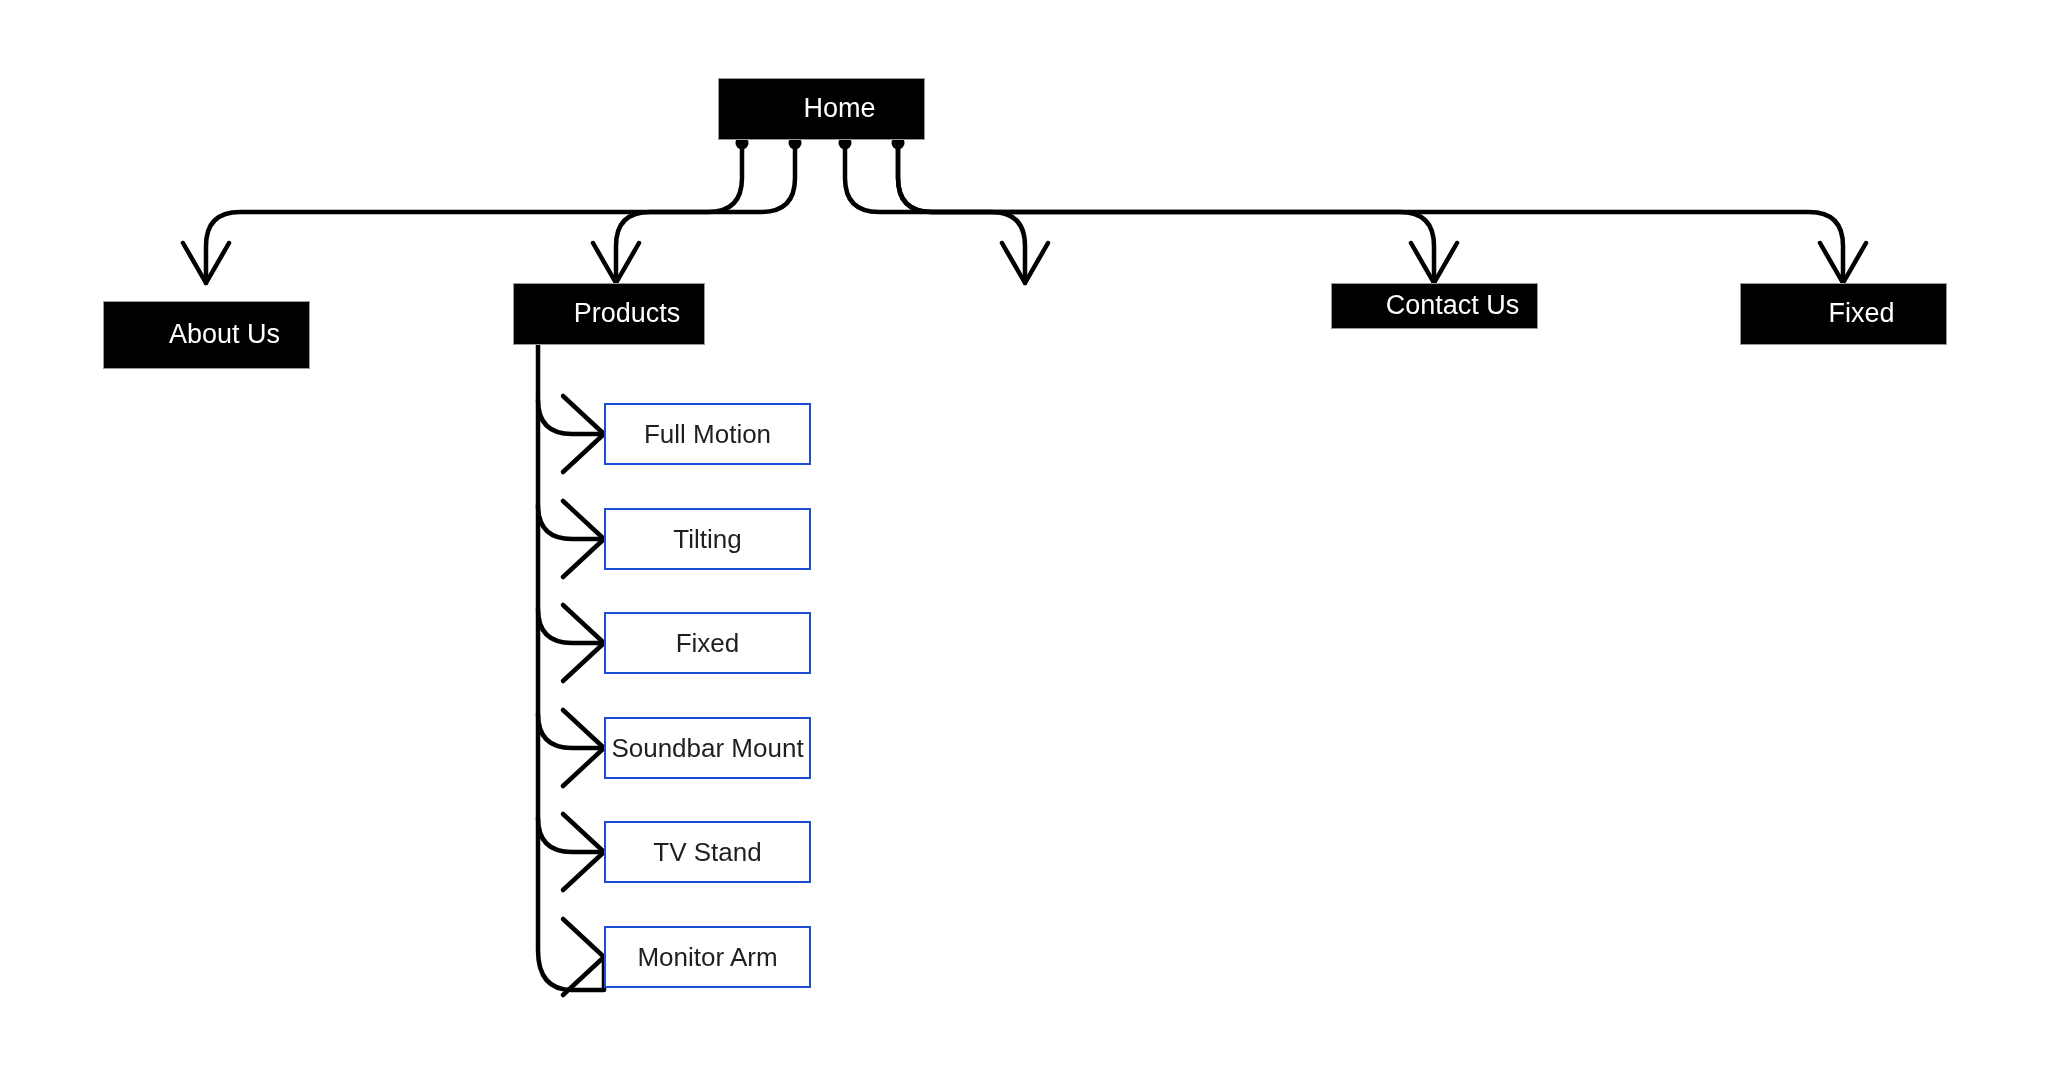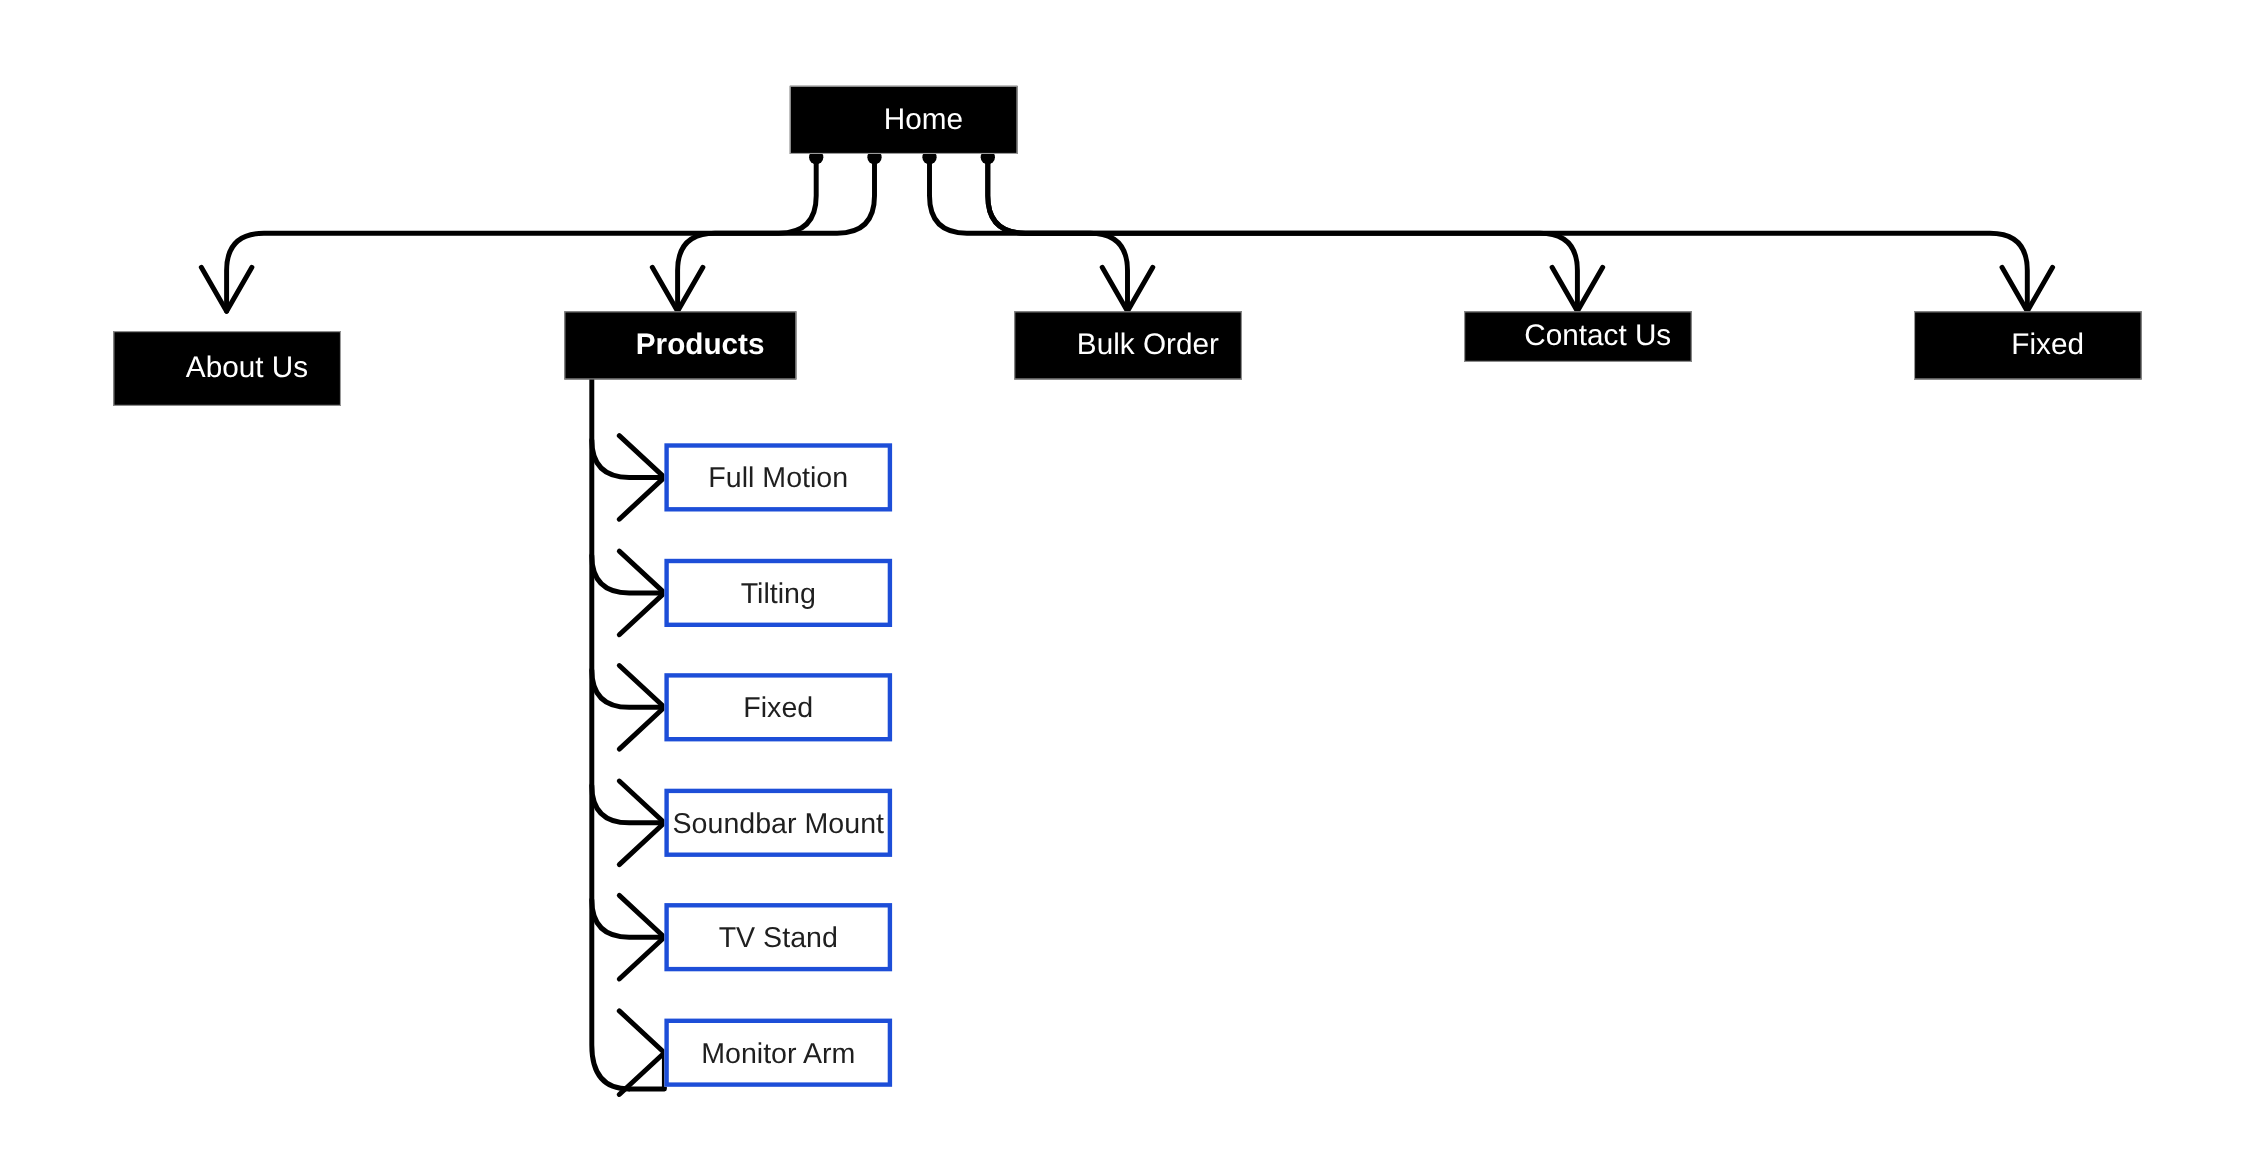--- a/index.html
+++ b/index.html
@@ -38,21 +38,21 @@
   .node.level1, .node.level2 {
     background: #000000;
     color: #ffffff;
     border: 1px solid #9a9a9a;
     font-size: 27px;
     padding-left: 36px;
   }
   .node.level3 {
     background: #ffffff;
     color: #1f1f1f;
-    border: 4px solid #1d4ed8;
+    border: 2px solid #1d4ed8;
     font-size: 26px;
   }
   .node-label {
     display: block;
     padding: 0 8px;
     white-space: nowrap;
   }
 </style>
 </head>
 <body>
@@ -107,25 +107,22 @@
     </g>
   </svg>
 
   <div class="node level1" id="node-root" style="left: 718px; top: 78px; width: 207px; height: 62px;">
     <span class="node-label">Home</span>
   </div>
 
   <div class="node level2" id="node-l2-0" style="left: 103px; top: 301px; width: 207px; height: 68px;">
     <span class="node-label">About Us</span>
   </div>
-  <div class="node level2" id="node-l2-1" style="left: 513px; top: 283px; width: 211px; height: 62px; font-weight: bold;">
+  <div class="node level2" id="node-l2-1" style="left: 513px; top: 283px; width: 192px; height: 62px;">
     <span class="node-label">Products</span>
-  </div>
-  <div class="node level2" id="node-l2-2" style="left: 922px; top: 283px; width: 207px; height: 62px;">
-    <span class="node-label">Bulk Order</span>
   </div>
   <div class="node level2" id="node-l2-3" style="left: 1331px; top: 283px; width: 207px; height: 46px;">
     <span class="node-label">Contact Us</span>
   </div>
   <div class="node level2" id="node-l2-4" style="left: 1740px; top: 283px; width: 207px; height: 62px;">
     <span class="node-label">Fixed</span>
   </div>
 
   <div class="node level3" id="node-l3-0" style="left: 604px; top: 403px; width: 207px; height: 62px;">
     <span class="node-label">Full Motion</span>

